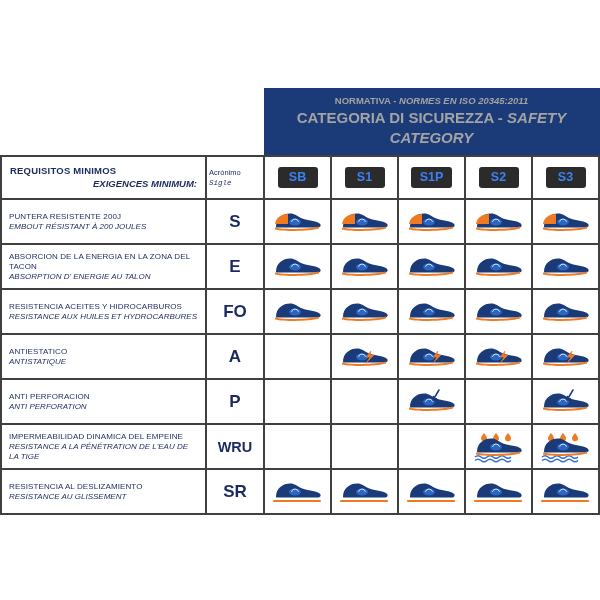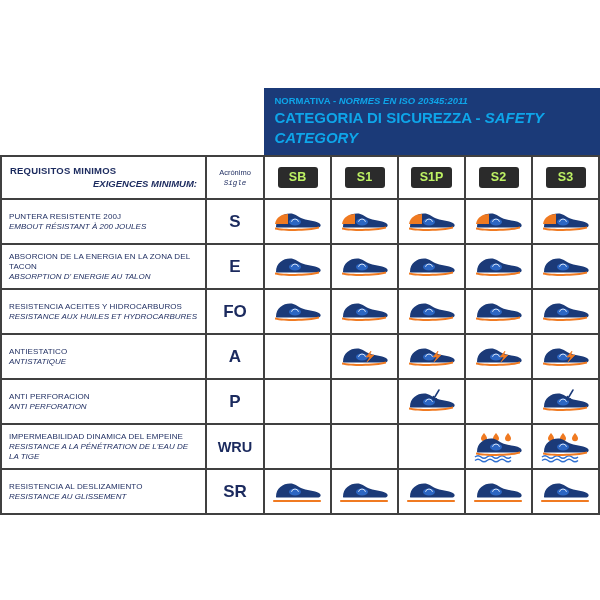--- a/index.html
+++ b/index.html
@@ -26,55 +26,55 @@
     padding:0;
     vertical-align:middle;
   }
   
   .hdr-blank{
     border:none !important;
     background:#fff;
   }
   .hdr-norm{
     background:#1b3a78;
-    color:#0ea5e9;
+    color:#a3a3a3;
     padding:6px 10px 7px 10px !important;
     line-height:1.35;
     border:1px solid #1b3a78 !important;
+    text-align:center;
   }
   .hdr-norm .l1{font-size:9.5px;font-weight:bold;}
   .hdr-norm .l1 em{font-style:italic;}
   .hdr-norm .l2{font-size:15px;font-weight:bold;}
   .hdr-norm .l2 em{font-style:italic;}
 
   
   .req-head{
     padding:8px 8px 8px 8px !important;
     line-height:1.3;
   }
   .req-head .r1{font-size:9.5px;font-weight:bold;letter-spacing:.2px;}
   .req-head .r2{font-size:9.5px;font-style:italic;font-weight:bold;text-align:right;}
 
   .acr-head{
-    text-align:center;
     font-size:7.5px;
     line-height:1.35;
     padding:4px 2px !important;
     color:#1b2a5e;
   }
   .acr-head .it{font-style:italic;font-family:Liberation Mono, monospace;}
 
   .cat-head{
     text-align:center;
     padding:4px 2px !important;
   }
   .cat-chip{
     display:inline-block;
     background:#2b2b2b;
-    color:#bef264;
+    color:#3b82f6;
     font-weight:bold;
     font-size:12.5px;
     border-radius:3px;
     padding:3px 9px 4px 9px;
     min-width:22px;
   }
 
   
   .desc{
     padding:5px 7px 5px 7px !important;

